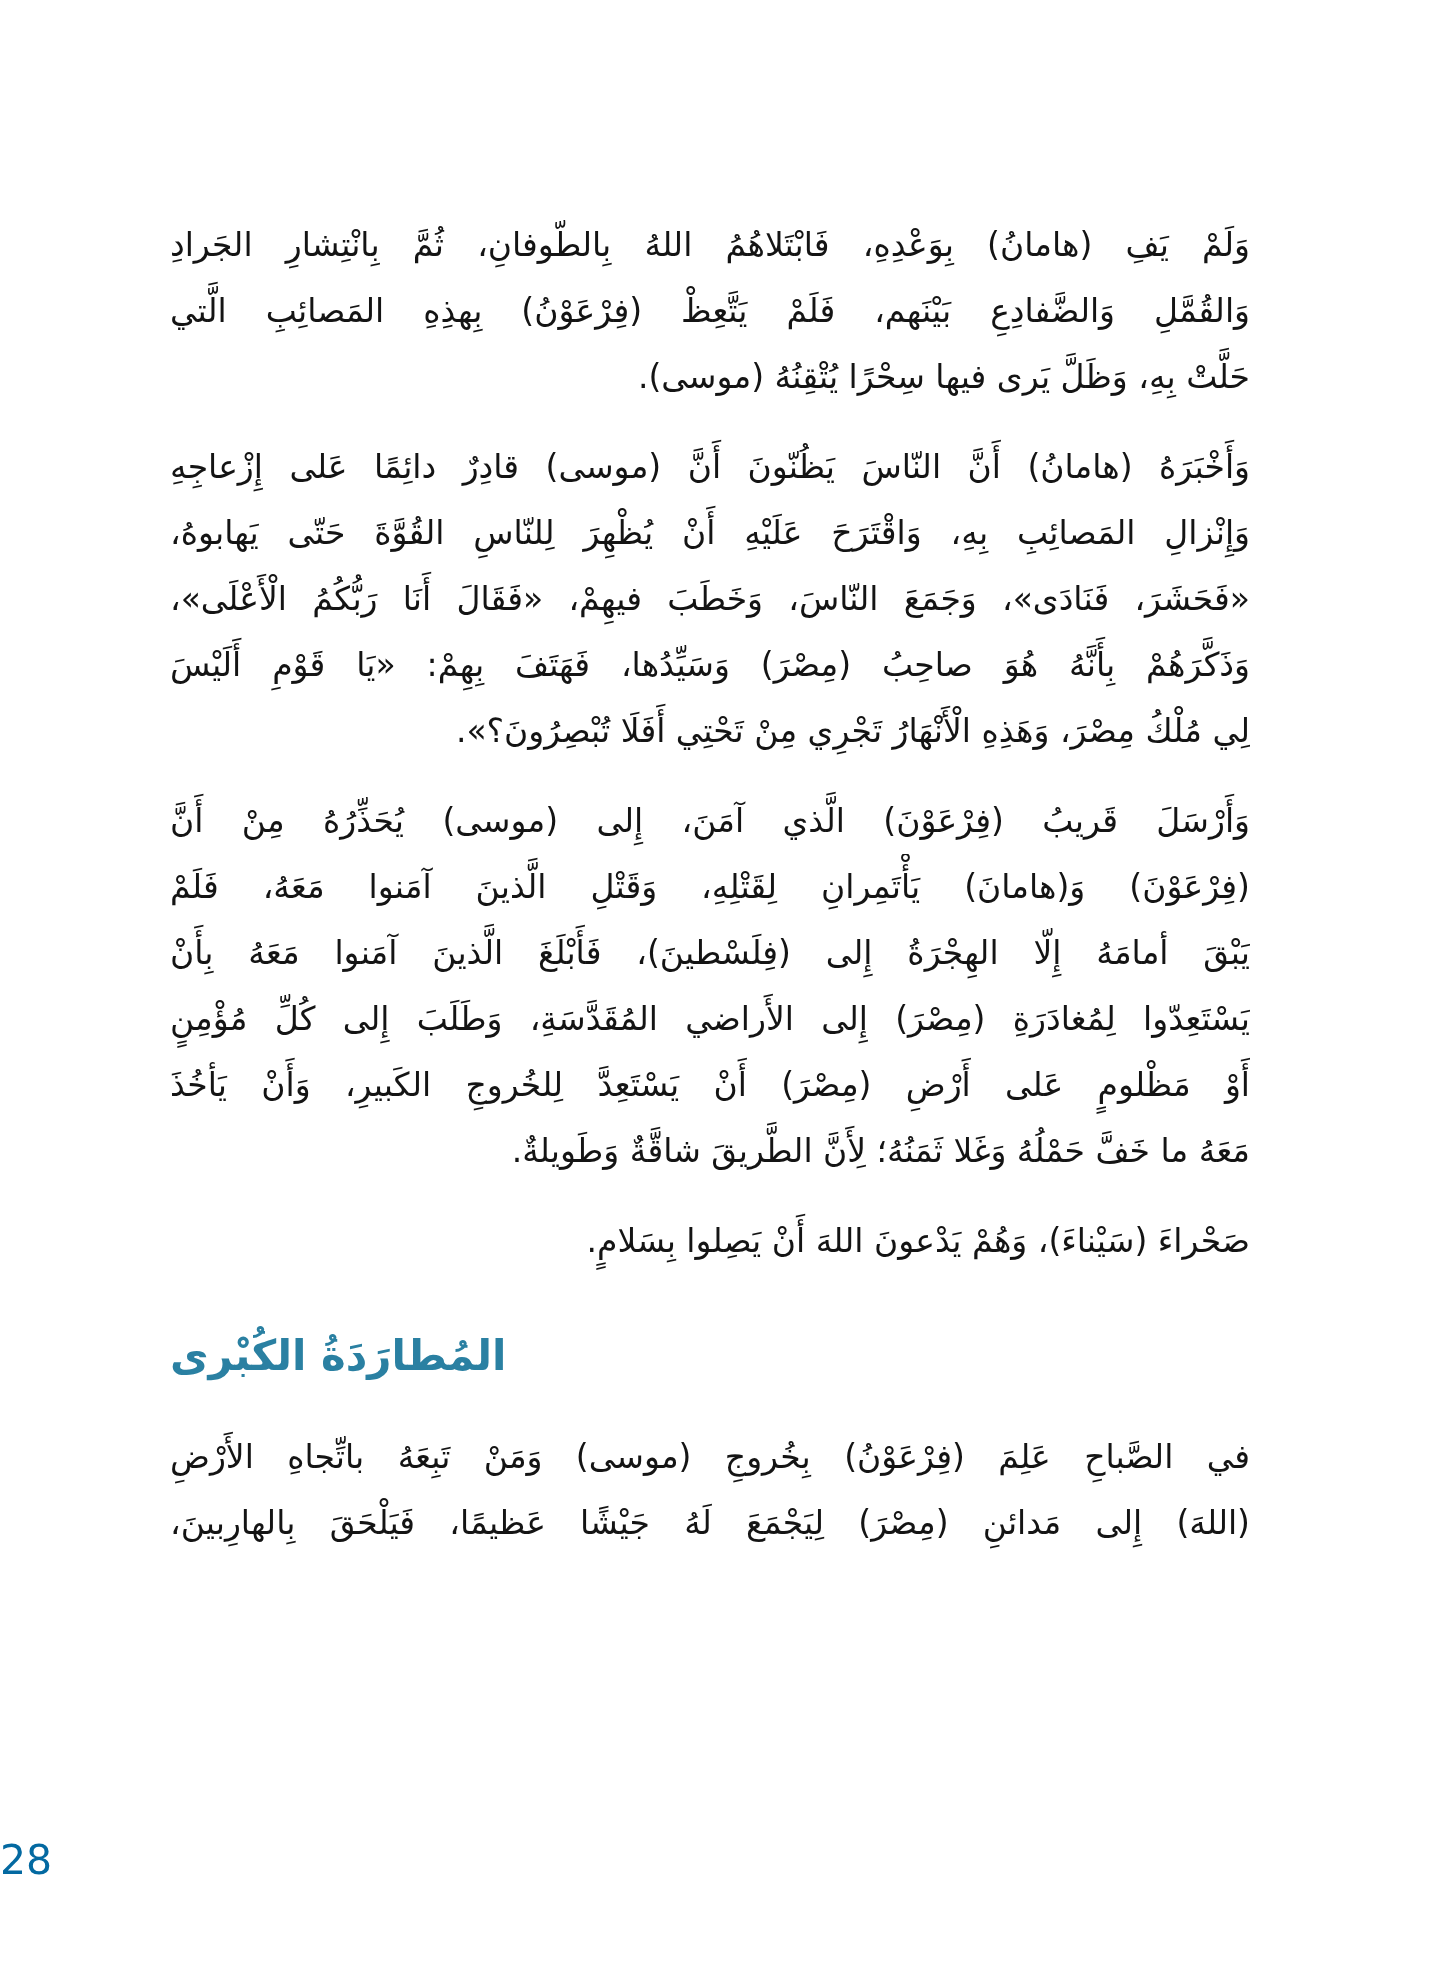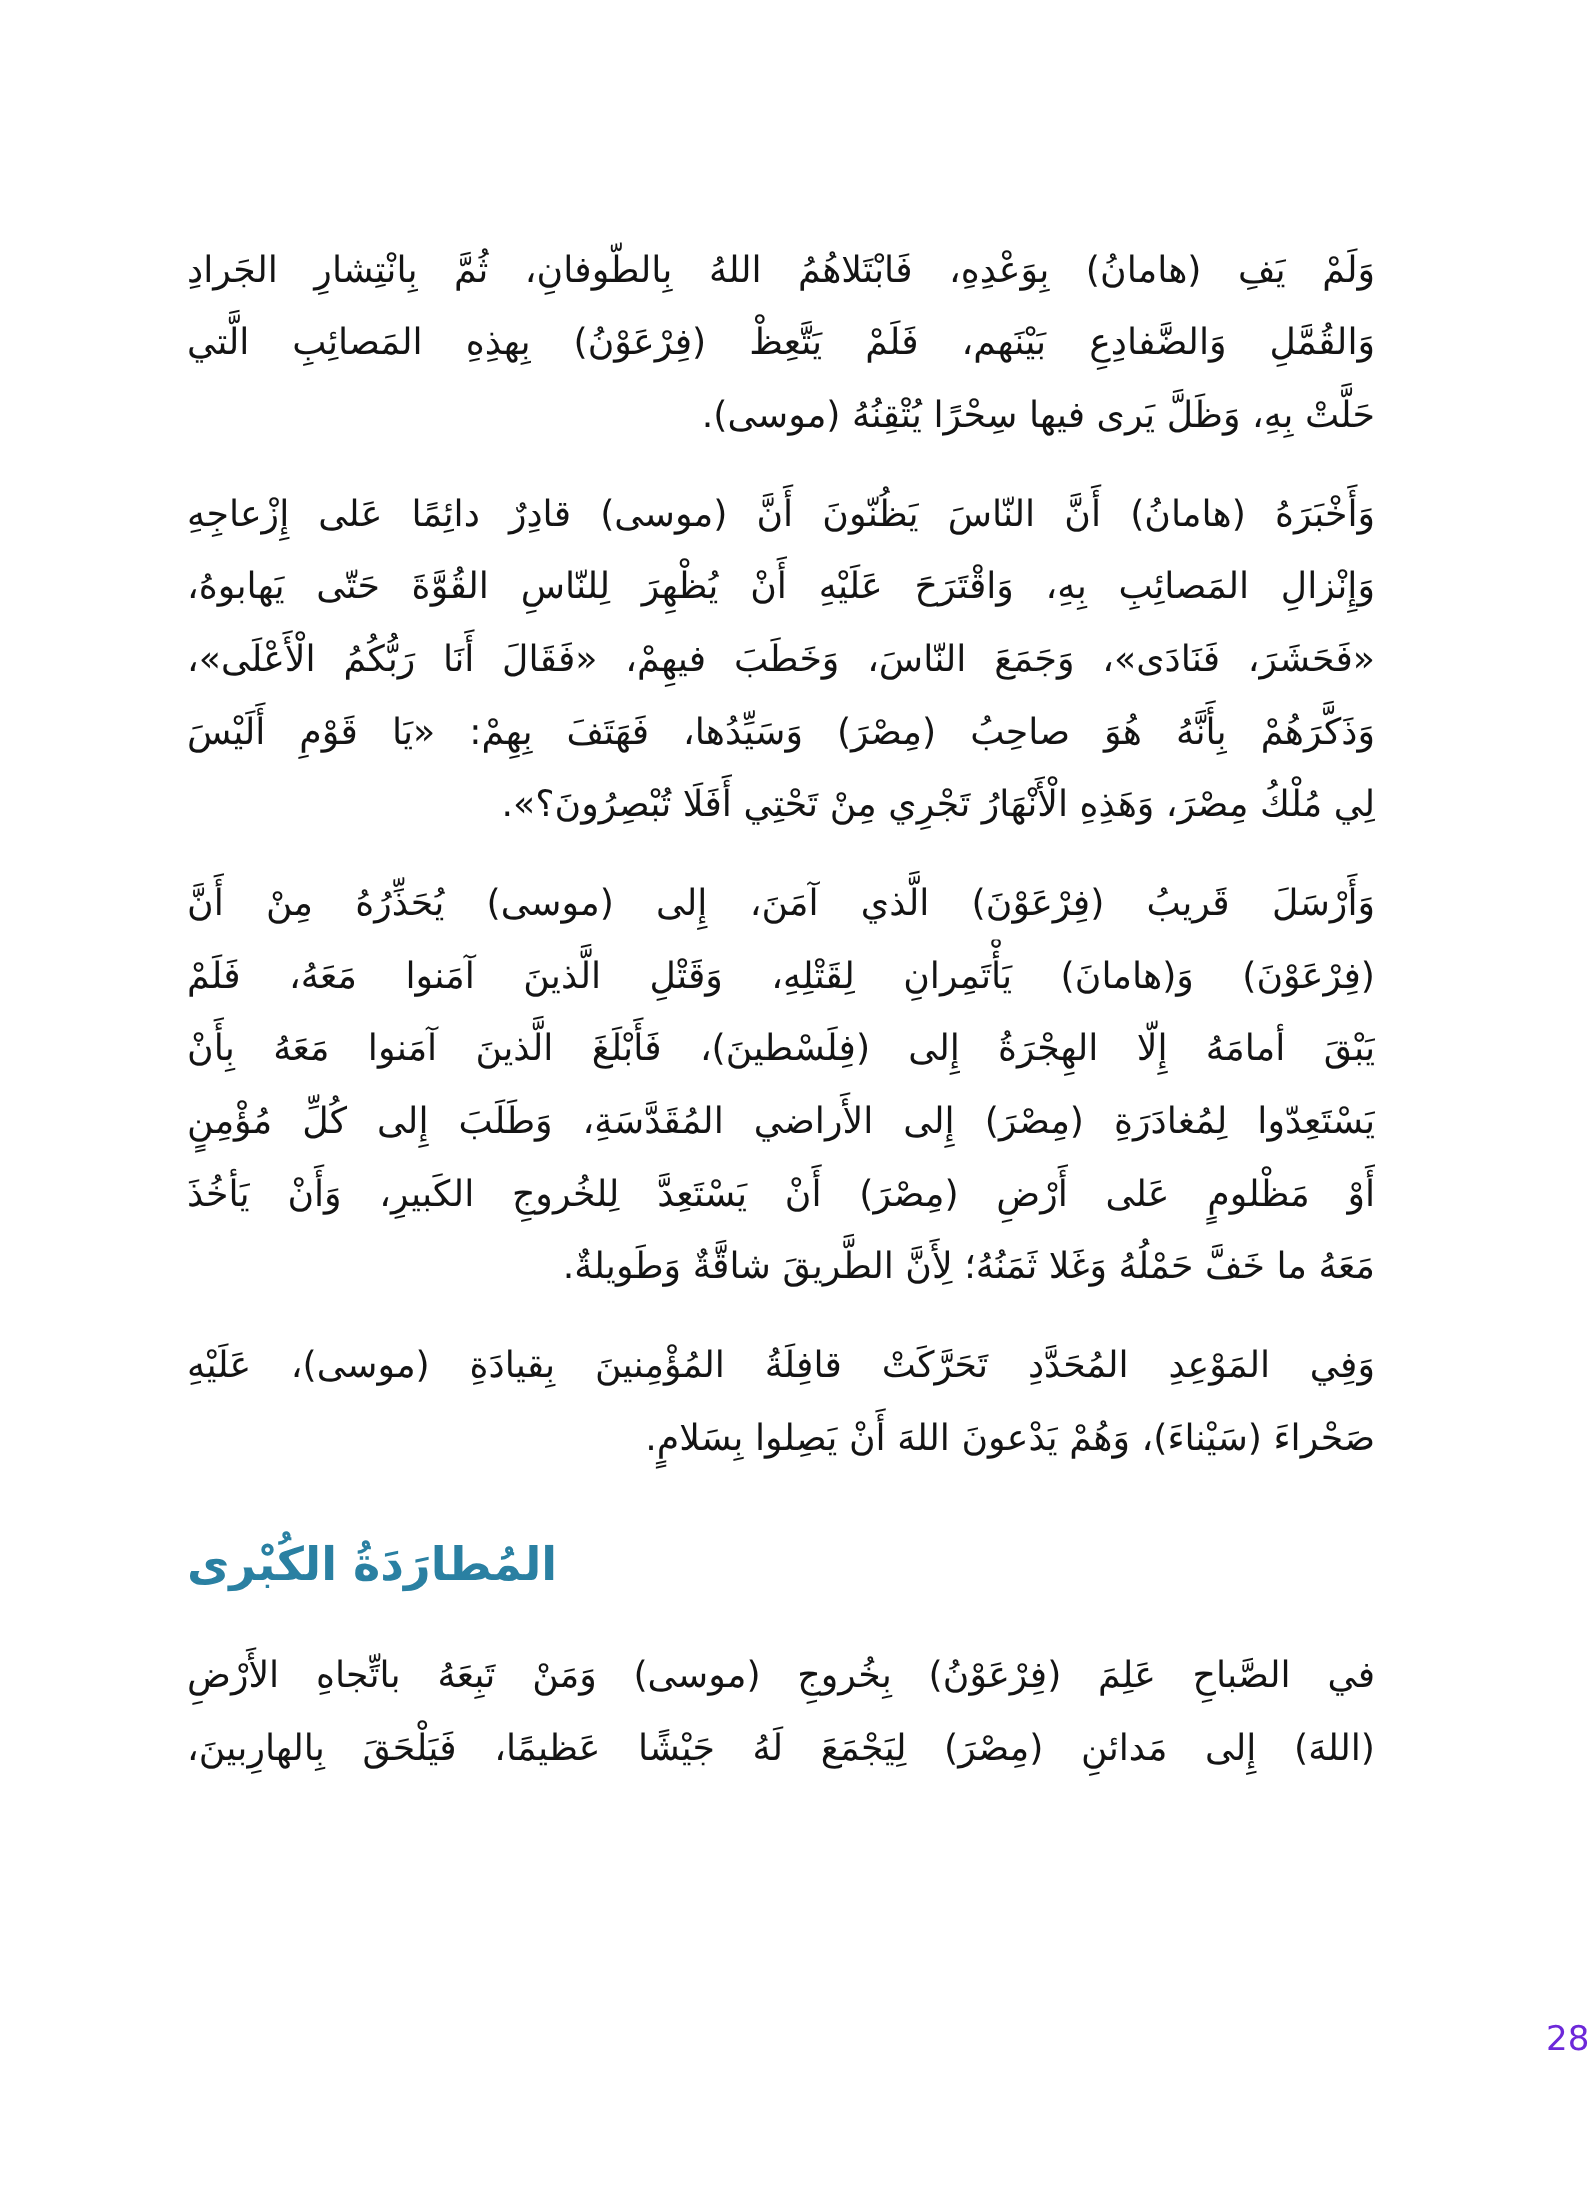--- a/index.html
+++ b/index.html
@@ -46,23 +46,23 @@
     line-height: 72px;
     font-size: 42px;
     font-weight: bold;
     text-align: left;
   }
   .page-number {
     position: absolute;
     top: 1836px;
     left: 0;
     width: 100%;
-    text-align: right;
-    font-size: 31px;
-    color: #6d28d9;
+    text-align: left;
+    font-size: 41px;
+    color: #0369a1;
     direction: ltr;
   }
 </style>
 </head>
 <body>
 
 <div class="page">
   <div class="text-block">
       <p class="para">
         <span class="line">وَلَمْ يَفِ (هامانُ) بِوَعْدِهِ، فَابْتَلاهُمُ اللهُ بِالطّوفانِ، ثُمَّ بِانْتِشارِ الجَرادِ</span>
@@ -78,21 +78,20 @@
       </p>
       <p class="para">
         <span class="line">وَأَرْسَلَ قَريبُ (فِرْعَوْنَ) الَّذي آمَنَ، إِلى (موسى) يُحَذِّرُهُ مِنْ أَنَّ</span>
         <span class="line">(فِرْعَوْنَ) وَ(هامانَ) يَأْتَمِرانِ لِقَتْلِهِ، وَقَتْلِ الَّذينَ آمَنوا مَعَهُ، فَلَمْ</span>
         <span class="line">يَبْقَ أمامَهُ إِلّا الهِجْرَةُ إِلى (فِلَسْطينَ)، فَأَبْلَغَ الَّذينَ آمَنوا مَعَهُ بِأَنْ</span>
         <span class="line">يَسْتَعِدّوا لِمُغادَرَةِ (مِصْرَ) إِلى الأَراضي المُقَدَّسَةِ، وَطَلَبَ إِلى كُلِّ مُؤْمِنٍ</span>
         <span class="line">أَوْ مَظْلومٍ عَلى أَرْضِ (مِصْرَ) أَنْ يَسْتَعِدَّ لِلخُروجِ الكَبيرِ، وَأَنْ يَأخُذَ</span>
         <span class="line end">مَعَهُ ما خَفَّ حَمْلُهُ وَغَلا ثَمَنُهُ؛ لِأَنَّ الطَّريقَ شاقَّةٌ وَطَويلةٌ.</span>
       </p>
       <p class="para">
-        <span class="line">وَفِي المَوْعِدِ المُحَدَّدِ تَحَرَّكَتْ قافِلَةُ المُؤْمِنينَ بِقيادَةِ (موسى)، عَلَيْهِ</span>
         <span class="line end">صَحْراءَ (سَيْناءَ)، وَهُمْ يَدْعونَ اللهَ أَنْ يَصِلوا بِسَلامٍ.</span>
       </p>
       <h2 class="section-heading" style="color: rgb(42, 128, 162);">المُطارَدَةُ الكُبْرى</h2>
       <p class="para">
         <span class="line">في الصَّباحِ عَلِمَ (فِرْعَوْنُ) بِخُروجِ (موسى) وَمَنْ تَبِعَهُ باتِّجاهِ الأَرْضِ</span>
         <span class="line">(اللهَ) إِلى مَدائنِ (مِصْرَ) لِيَجْمَعَ لَهُ جَيْشًا عَظيمًا، فَيَلْحَقَ بِالهارِبينَ،</span>
       </p>
     </div>
   <div class="page-number">28</div>
 </div>

